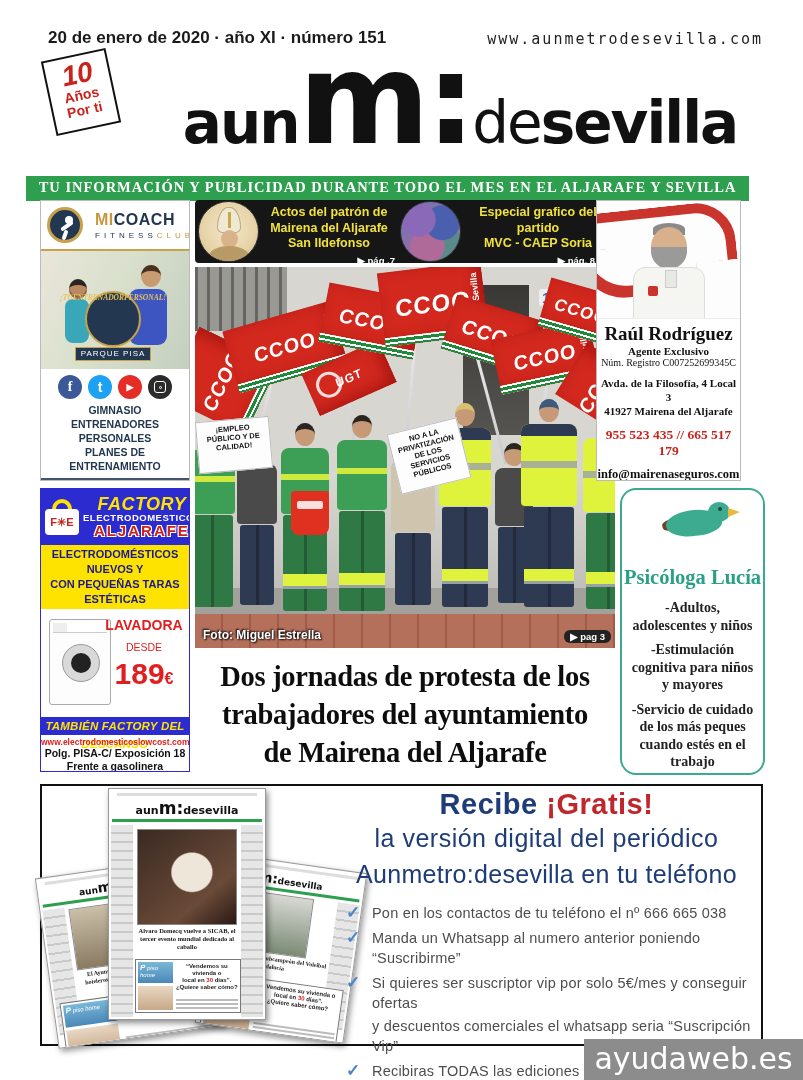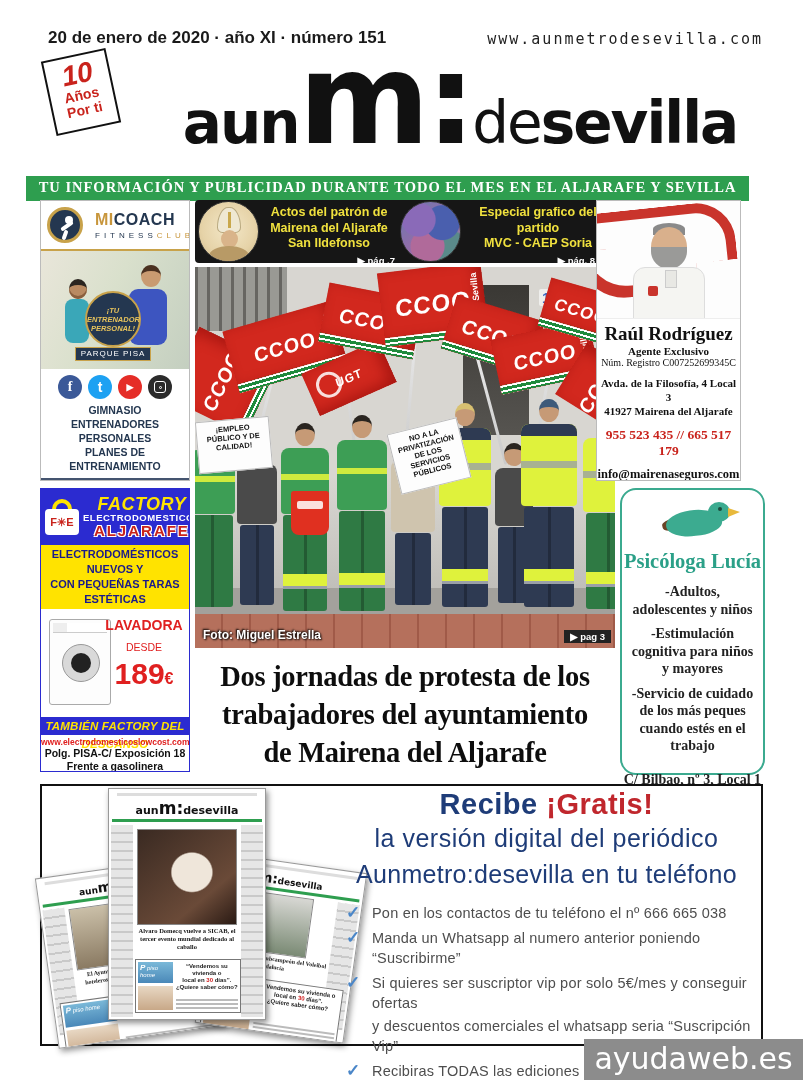--- a/index.html
+++ b/index.html
@@ -36,21 +36,21 @@
   .mc-title .mi { color:#c8963c; } .mc-title .coach { color:#243750; }
   .mc-title .l2 { font-size:8px; letter-spacing:4px; margin-top:2px; }
   .mc-title .fit { color:#243750; } .mc-title .club { color:#c8963c; }
   .mc-photo { position:relative; height:118px; background:linear-gradient(115deg,#e9e6da 0%, #d9e0cc 45%, #c4cfc0 100%); overflow:hidden; }
   .gym-girl { position:absolute; left:18px; top:28px; width:34px; height:90px; }
   .gym-girl .h { width:18px; height:20px; border-radius:50%; background:#b98a62; margin-left:10px; box-shadow:inset 0 -3px 0 #8a5f3e; border-top:5px solid #3a2a20; }
   .gym-girl .t { width:24px; height:44px; background:#3aa7b8; border-radius:8px; margin-left:6px; }
   .gym-guy { position:absolute; right:16px; top:14px; width:44px; height:104px; }
   .gym-guy .h { width:20px; height:22px; border-radius:50%; background:#c99b71; margin-left:12px; border-top:6px solid #4a3categories120; border-top:6px solid #4a3120; }
   .gym-guy .t { width:38px; height:56px; background:#3d55c0; border-radius:9px; margin-top:2px; }
-  .mc-badge { position:absolute; left:44px; top:40px; width:56px; height:56px; border-radius:50%; background:#243750; border:2px solid #c8a24a; color:#e7c35c; font-style:italic; font-weight:bold; font-size:7.5px; text-align:center; display:flex; flex-direction:column; justify-content:center; line-height:9px; z-index:3; }
+  .mc-badge { position:absolute; left:44px; top:40px; width:56px; height:56px; border-radius:50%; background:#243750; border:2px solid #c8a24a; color:#e7c35c; font-style:italic; font-weight:bold; font-size:7.5px; text-align:center; display:flex; flex-direction:row; justify-content:center; line-height:9px; z-index:3;font-family:Liberation Serif, serif; }
   .mc-banner { position:absolute; left:34px; top:96px; width:76px; height:14px; background:#243750; border:1px solid #c8a24a; color:#fff; font-size:8px; letter-spacing:1px; text-align:center; line-height:12px; z-index:3; }
   .mc-social { display:flex; justify-content:center; gap:6px; padding:6px 0 4px 0; }
   .soc { width:24px; height:24px; border-radius:50%; color:#fff; font-weight:bold; font-size:14px; text-align:center; line-height:24px; }
   .soc.fb { background:#3b5998; font-family:"Liberation Serif", serif; }
   .soc.tw { background:#1da1f2; }
   .soc.yt { background:#e52d27; font-size:9px; }
   .soc.ig { background:#2b2b2b; position:relative; }
   .soc.ig .sq { position:absolute; left:6px; top:6px; width:12px; height:12px; border:1.5px solid #fff; border-radius:3px; }
   .soc.ig .dot { position:absolute; left:10.5px; top:10.5px; width:3px; height:3px; border:1px solid #fff; border-radius:50%; }
   .mc-services { text-align:center; color:#243750; font-weight:bold; font-size:10.5px; line-height:14px; }
@@ -125,21 +125,21 @@
   .torso-coat { background:#cfc4ae; }
   .p-legs { margin-top:1px; position:relative; border-radius:3px; }
   .legs-navy { background:#2e3a52; }
   .legs-green { background:#2f7a44; }
   .legs-hivis:after { content:""; position:absolute; left:0; bottom:26%; width:100%; height:12px; background:#dff23c; box-shadow:0 3px 0 #9aa0a8; }
   .legs-split:before { content:""; position:absolute; left:48%; top:0; width:3px; height:100%; background:rgba(0,0,0,.25); }
   .sign { position:absolute; background:#fdfdfd; border:1px solid #bbb; color:#111; font-weight:bold; font-size:7.5px; line-height:9px; text-align:center; padding:4px 2px; z-index:6; }
   .redbag { position:absolute; width:38px; height:44px; background:#e03020; border-radius:3px 3px 8px 8px; z-index:6; }
   .redbag:after { content:""; position:absolute; left:6px; top:10px; width:26px; height:8px; background:rgba(255,255,255,.85); border-radius:2px; }
   .photo-credit { position:absolute; left:8px; bottom:6px; color:#fff; font-weight:bold; font-size:12px; text-shadow:1px 1px 2px #000, -1px -1px 2px #000; z-index:8; }
-  .photo-page { position:absolute; right:4px; bottom:5px; background:#222; color:#fff; font-weight:bold; font-size:9.5px; padding:1px 6px; z-index:8; }
+  .photo-page { position:absolute; right:4px; bottom:5px; background:#222; color:#fff; font-weight:bold; font-size:9.5px; padding:1px 6px; z-index:8;border-radius:6px; }
 
   
   .headline { position:absolute; left:192px; top:658px; width:426px; text-align:center; font-family:"Liberation Serif", serif; font-weight:bold; color:#0d0d0d; font-size:28.5px; line-height:38px; letter-spacing:-0.3px; }
 
   
   .sg-photo { position:relative; height:118px; background:#fdfdfd; border-bottom:1px solid #eee; overflow:hidden; }
   .sg-swoosh1 { position:absolute; left:-12px; top:6px; width:150px; height:60px; border:10px solid #c9342c; border-left:none; border-bottom:none; border-radius:0 40px 0 0; transform:rotate(-6deg); }
   .sg-swoosh2 { position:absolute; left:-20px; top:46px; width:120px; height:50px; border:12px solid #c9342c; border-right:none; border-top:none; border-radius:0 0 0 50px; transform:rotate(-4deg); }
   .sg-man { position:absolute; left:34px; top:22px; width:76px; height:96px; }
   .sg-hair { position:absolute; left:22px; top:0; width:32px; height:12px; border-radius:50% 50% 0 0; background:#8a8a8a; }
@@ -157,21 +157,21 @@
   .sg-email { font-weight:bold; font-size:12.5px; margin-top:8px; }
 
   
   .ps-card { position:absolute; border:2px solid #3baa8f; border-radius:16px; background:#fff; text-align:center; font-family:"Liberation Serif", serif; }
   .ps-bird { position:relative; height:46px; margin-top:10px; }
   .bird-body { position:absolute; left:44px; top:10px; width:56px; height:26px; background:#3cab90; border-radius:50% 60% 45% 55%; transform:rotate(-8deg); }
   .bird-head { position:absolute; left:86px; top:2px; width:22px; height:20px; background:#3cab90; border-radius:50%; }
   .bird-eye { position:absolute; left:96px; top:7px; width:4px; height:4px; background:#1a4a3a; border-radius:50%; }
   .bird-beak { position:absolute; left:106px; top:8px; width:0; height:0; border-left:12px solid #e8b93c; border-top:4px solid transparent; border-bottom:5px solid transparent; }
   .bird-wing { position:absolute; left:40px; top:16px; width:40px; height:13px; background:#6a4426; border-radius:40% 60% 50% 50%; transform:rotate(-14deg); }
-  .ps-title { color:#2ba088; font-weight:bold; font-size:20.5px; margin-top:4px; }
+  .ps-title { color:#2ba088; font-weight:bold; font-size:20.5px; margin-top:20px; }
   .ps-bullets { color:#222; font-weight:bold; font-size:14px; line-height:17.5px; margin-top:10px; padding:0 6px; }
   .ps-bullet { margin-top:7px; }
   .ps-addr { color:#222; font-weight:bold; font-size:14px; line-height:18px; margin-top:16px; }
   .ps-phone { color:#c9231c; font-weight:bold; font-size:26px; margin-top:14px; }
 
   
   .subbox { position:absolute; left:40px; top:784px; width:723px; height:262px; border:2px solid #111; background:#fff; }
   .sub-right { position:absolute; left:288px; top:2px; width:433px; }
   .sub-t1 { text-align:center; font-size:29px; letter-spacing:.5px; }
   .sub-t1 .recibe { color:#1e3c78; font-weight:600; }

